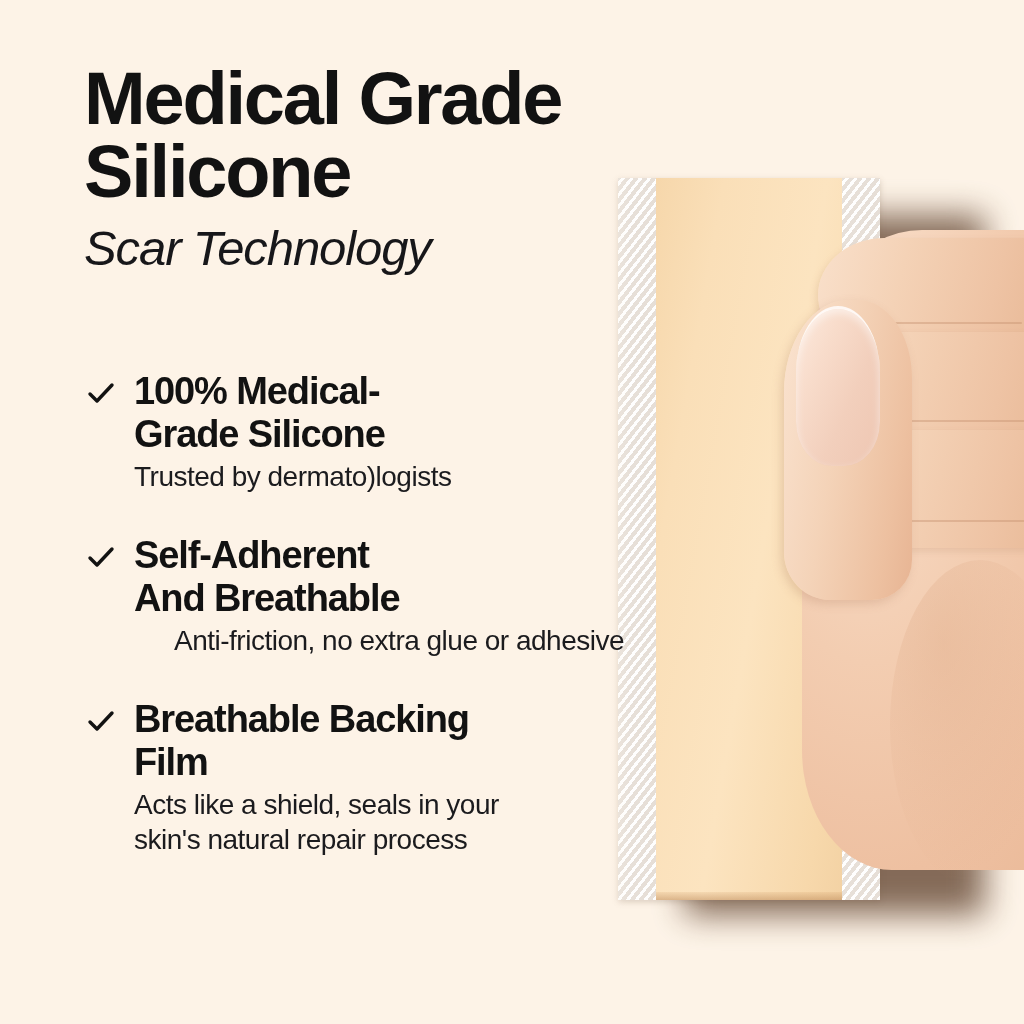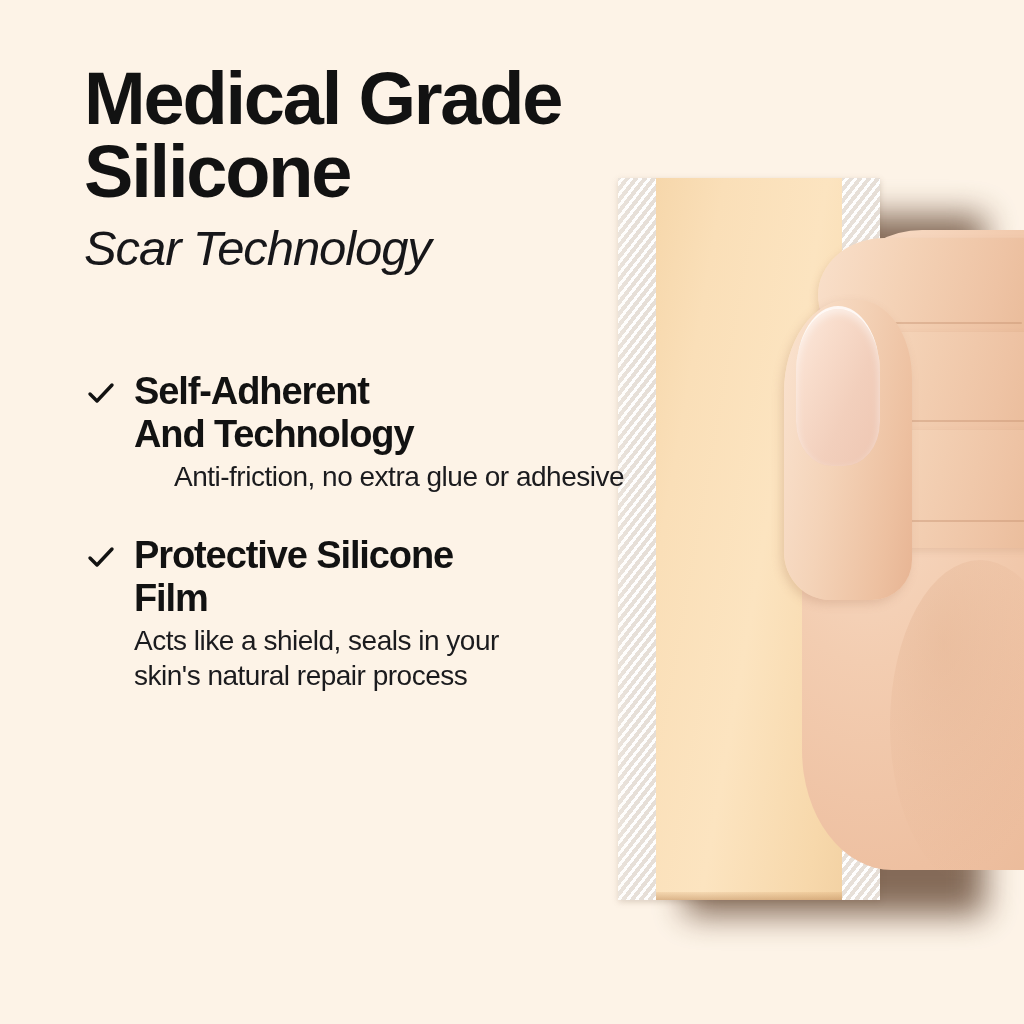--- a/index.html
+++ b/index.html
@@ -270,38 +270,48 @@
   </div>
 
   <div class="text-col">
     <div class="headline">Medical Grade
 Silicone</div>
     <div class="subhead">Scar Technology</div>
   </div>
 
   <div class="features">
 
+    <div class="feature">
+      <span class="check">
+        <svg viewBox="0 0 30 30">
+            <path d="M4 16 L11 23 L26 7" fill="none" stroke="#121212" stroke-width="3.4" stroke-linecap="round" stroke-linejoin="round"></path>
+          </svg>
+      </span>
+      <div class="f-title">100% Medical-
+Grade Silicone</div>
+      <div class="f-desc">Trusted by dermato)logists</div>
+    </div>
 
     <div class="feature">
       <span class="check">
         <svg viewBox="0 0 30 30">
             <path d="M4 16 L11 23 L26 7" fill="none" stroke="#121212" stroke-width="3.4" stroke-linecap="round" stroke-linejoin="round"></path>
           </svg>
       </span>
       <div class="f-title">Self-Adherent
-And Technology</div>
+And Breathable</div>
       <div class="f-desc clipped">Anti-friction, no extra glue or adhesive</div>
     </div>
 
     <div class="feature">
       <span class="check">
         <svg viewBox="0 0 30 30">
             <path d="M4 16 L11 23 L26 7" fill="none" stroke="#121212" stroke-width="3.4" stroke-linecap="round" stroke-linejoin="round"></path>
           </svg>
       </span>
-      <div class="f-title">Protective Silicone
+      <div class="f-title">Breathable Backing
 Film</div>
       <div class="f-desc">Acts like a shield, seals in your
 skin's natural repair process</div>
     </div>
 
   </div>
 </div>
 
 </body></html>

